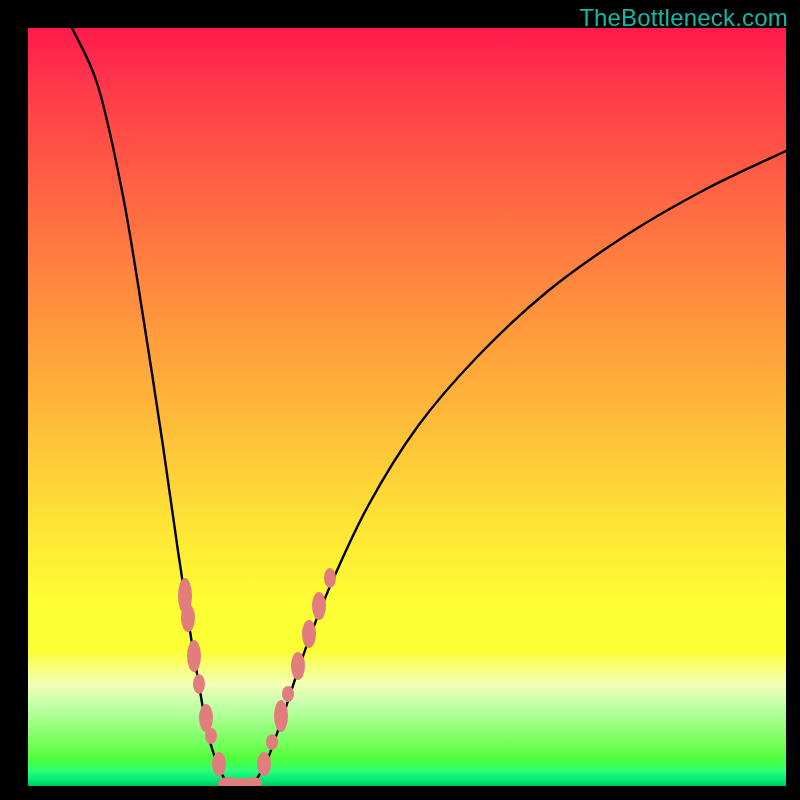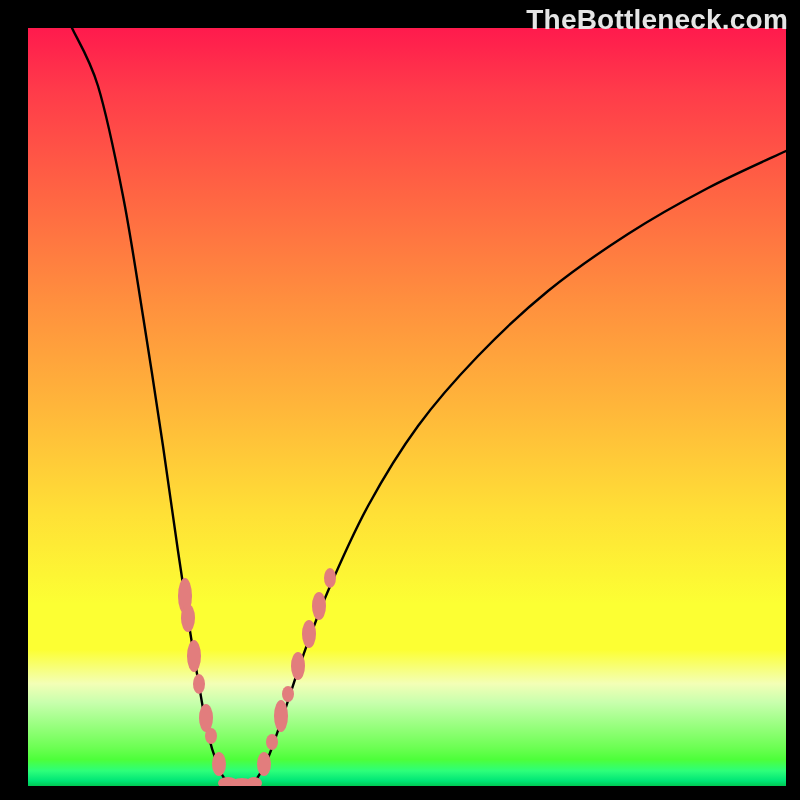--- a/index.html
+++ b/index.html
@@ -58,23 +58,23 @@
     position: absolute;
     left: 0;
     top: 0;
     width: 758px;
     height: 758px;
   }
   .watermark {
     position: absolute;
     top: 4px;
     right: 12px;
-    color: #e5e5e5;
-    font-size: 28px;
-    font-weight: 700;
+    color: #14b8a6;
+    font-size: 24px;
+    font-weight: 400;
     letter-spacing: 0.2px;
     user-select: none;
   }
 </style>
 </head>
 <body>
 
 <div class="frame">
   <div class="plot">
     <div class="gradient"></div>

